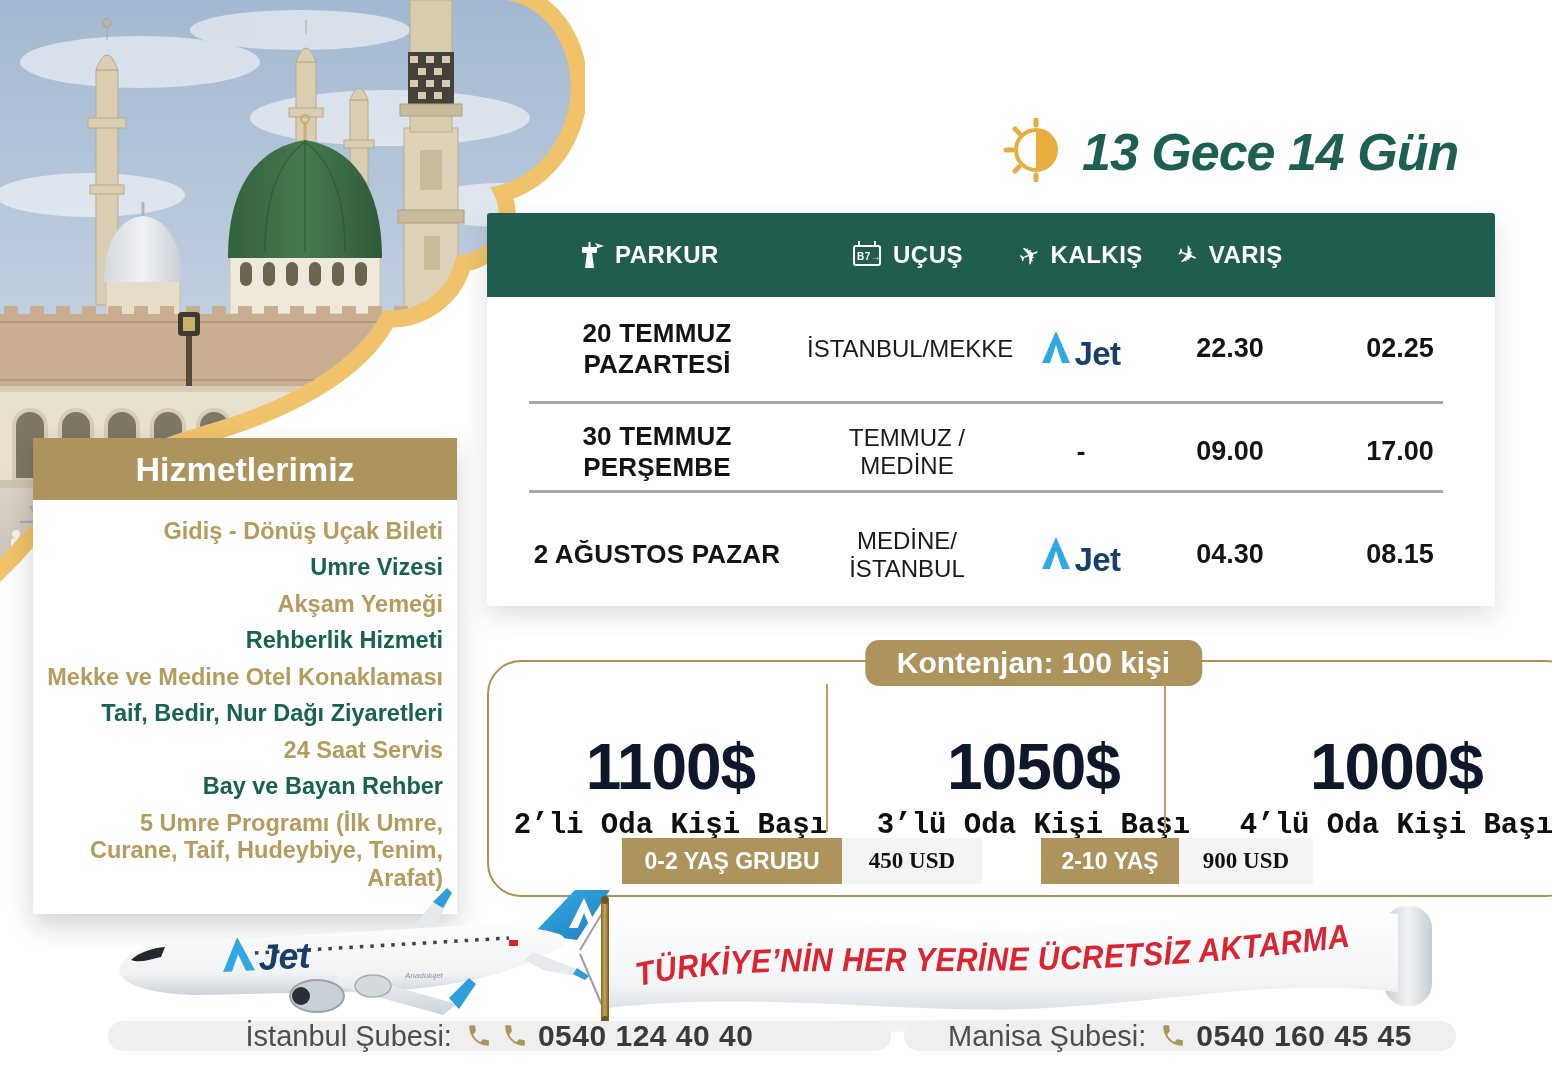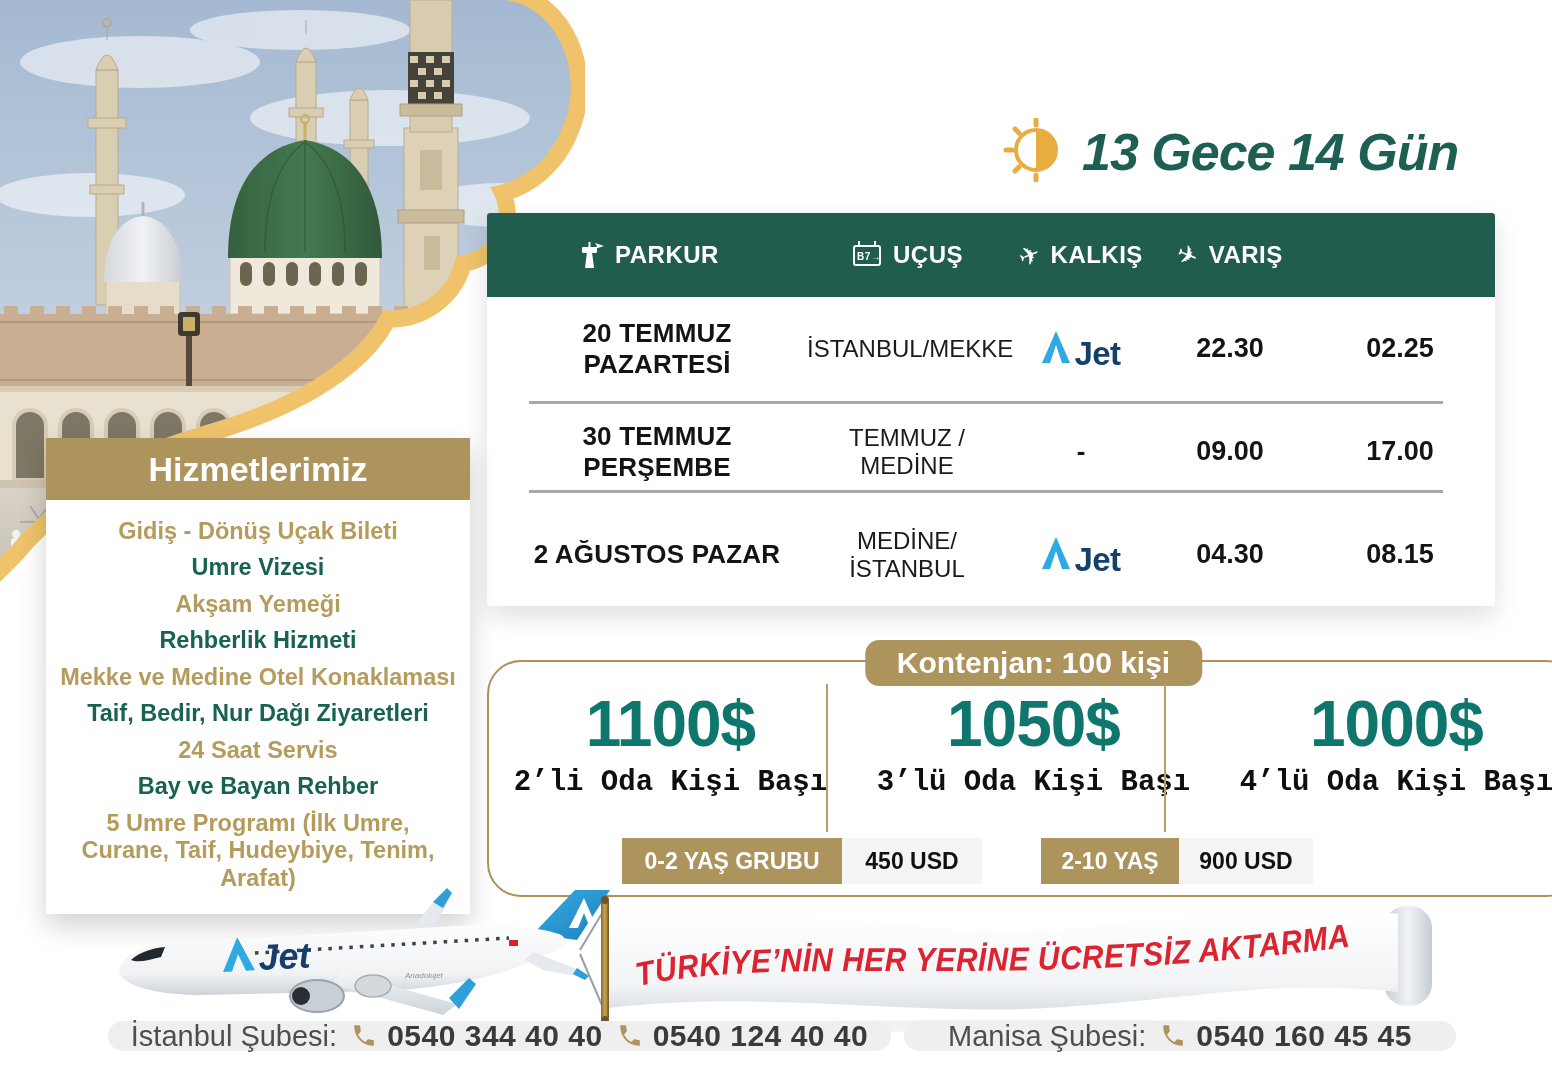--- a/index.html
+++ b/index.html
@@ -27,46 +27,46 @@
   .dash { font-size:26px; font-weight:bold; color:#141414; }
   .divider { position:absolute; left:42px; width:914px; height:3px; background:#A8A8A8; }
   .ajet { display:inline-flex; align-items:flex-end; gap:3px; }
   .ajet .jet { font-size:33px; font-weight:bold; color:#14406B; letter-spacing:-.5px; line-height:.8; }
   
   .hicon { display:inline-flex; }
   .plane-glyph { font-family:"DejaVu Sans", sans-serif; color:#fff; font-size:25px; display:inline-block; }
   .takeoff { transform:rotate(-22deg); }
   .landing { transform:rotate(22deg); }
   
-  .services { position:absolute; left:46px; top:438px; width:424px; background:#fff;
+  .services { position:absolute; left:33px; top:438px; width:424px; background:#fff;
               box-shadow:0 12px 26px rgba(0,0,0,.18); }
   .services .s-head { height:62px; background:#AC945C; display:flex; align-items:center; justify-content:center; }
   .services .s-head div { color:#fff; font-size:34px; font-weight:bold; }
   .s-list { display:flex; flex-direction:column; gap:9px; padding:18px 14px 22px; }
-  .svc { text-align:center; font-size:23.5px; font-weight:bold; line-height:1.17; }
+  .svc { text-align:right; font-size:23.5px; font-weight:bold; line-height:1.17; }
   .svc.gold { color:#B59B5C; }
   .svc.green { color:#176253; }
   
   .kbox { position:absolute; left:487px; top:660px; width:1093px; height:237px;
           border:2px solid #AD9155; border-radius:34px; background:#fff; }
   .kbadge { position:absolute; left:50%; top:-22px; transform:translateX(-50%);
             background:#AC945C; color:#fff; font-size:30px; font-weight:bold;
             padding:6px 32px; border-radius:14px; white-space:nowrap; }
   .tiers { display:flex; padding-top:30px; }
   .tier { width:33.333%; text-align:center; }
-  .tier .price { font-size:64px; font-weight:bold; color:#0f766e; letter-spacing:-1px; line-height:1; }
+  .tier .price { font-size:64px; font-weight:bold; color:#0f172a; letter-spacing:-1px; line-height:1;margin-top:43px; }
   .tier .tlabel { font-size:29px; font-weight:bold; color:#0f0f0f; margin-top:10px;font-family:Liberation Mono, monospace; }
   .vsep { position:absolute; top:22px; height:148px; width:2px; background:#B89F63; }
   .vsep.v1 { left:337px; } .vsep.v2 { left:675px; }
   .age-row { position:absolute; top:176px; left:0; width:100%; height:46px; }
   .age-g { position:absolute; display:flex; height:46px; }
   .age-g .g-gold { background:#AC945C; color:#fff; font-weight:bold; font-size:23px;
                    display:flex; align-items:center; justify-content:center; }
   .age-g .g-gray { background:#F4F4F4; color:#101010; font-weight:bold; font-size:23px;
-                   display:flex; align-items:center; justify-content:center; }
+                   display:flex; align-items:center; justify-content:center;font-family:Liberation Serif, serif; }
   .age1 { left:133px; } .age1 .g-gold { width:220px; } .age1 .g-gray { width:140px; }
   .age2 { left:552px; } .age2 .g-gold { width:138px; } .age2 .g-gray { width:134px; }
   
   .plane-wrap { position:absolute; left:105px; top:886px; width:520px; height:145px; }
   .ribbon-wrap { position:absolute; left:578px; top:888px; width:900px; height:145px; }
   
   .pill { position:absolute; top:1021px; height:30px; background:#EFEFEF; border-radius:21px;
           display:flex; align-items:center; justify-content:center; gap:14px; }
   .pill-ist { left:108px; width:783px; }
   .pill-man { left:904px; width:552px; }
@@ -509,21 +509,20 @@
   </svg>
 </div>
 
 <div class="pill pill-ist">
   <span class="branch">İstanbul Şubesi:</span>
   <span class="picon">
     <svg width="26" height="26" viewBox="0 0 24 24">
         <path fill="#AC945C" d="M6.6,10.8c1.5,2.9,3.8,5.2,6.7,6.7l2.2-2.2c.3-.3.7-.4,1-.2,1.1.4,2.4.6,3.6.6.6,0,1,.4,1,1V20c0,.6-.4,1-1,1C10.8,21,3,13.2,3,3c0-.6.4-1,1-1h3.5c.6,0,1,.4,1,1,0,1.3.2,2.5.6,3.6.1.4,0,.7-.2,1L6.6,10.8z"></path>
       </svg>
   </span>
-  <span class="phone">0540 344 40 40</span>
   <span class="picon">
     <svg width="26" height="26" viewBox="0 0 24 24">
         <path fill="#AC945C" d="M6.6,10.8c1.5,2.9,3.8,5.2,6.7,6.7l2.2-2.2c.3-.3.7-.4,1-.2,1.1.4,2.4.6,3.6.6.6,0,1,.4,1,1V20c0,.6-.4,1-1,1C10.8,21,3,13.2,3,3c0-.6.4-1,1-1h3.5c.6,0,1,.4,1,1,0,1.3.2,2.5.6,3.6.1.4,0,.7-.2,1L6.6,10.8z"></path>
       </svg>
   </span>
   <span class="phone">0540 124 40 40</span>
 </div>
 
 <div class="pill pill-man">
   <span class="branch">Manisa Şubesi:</span>

